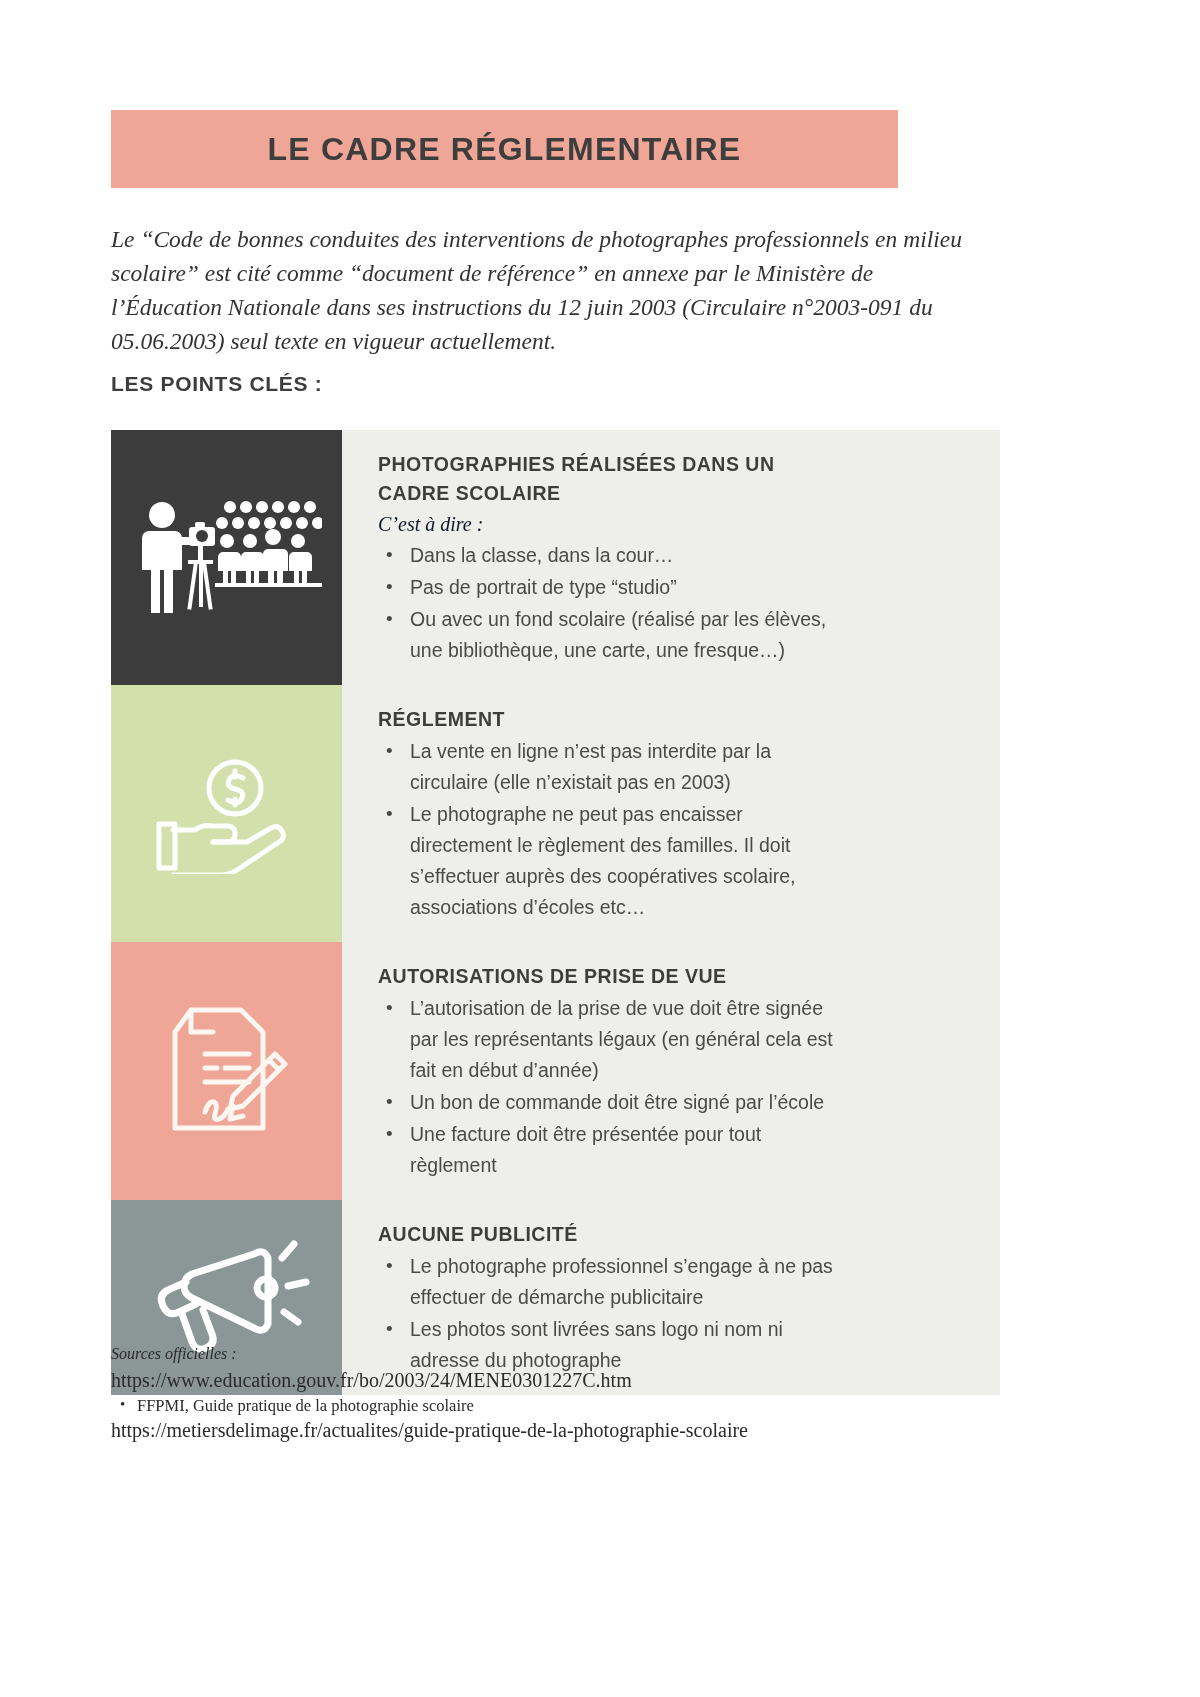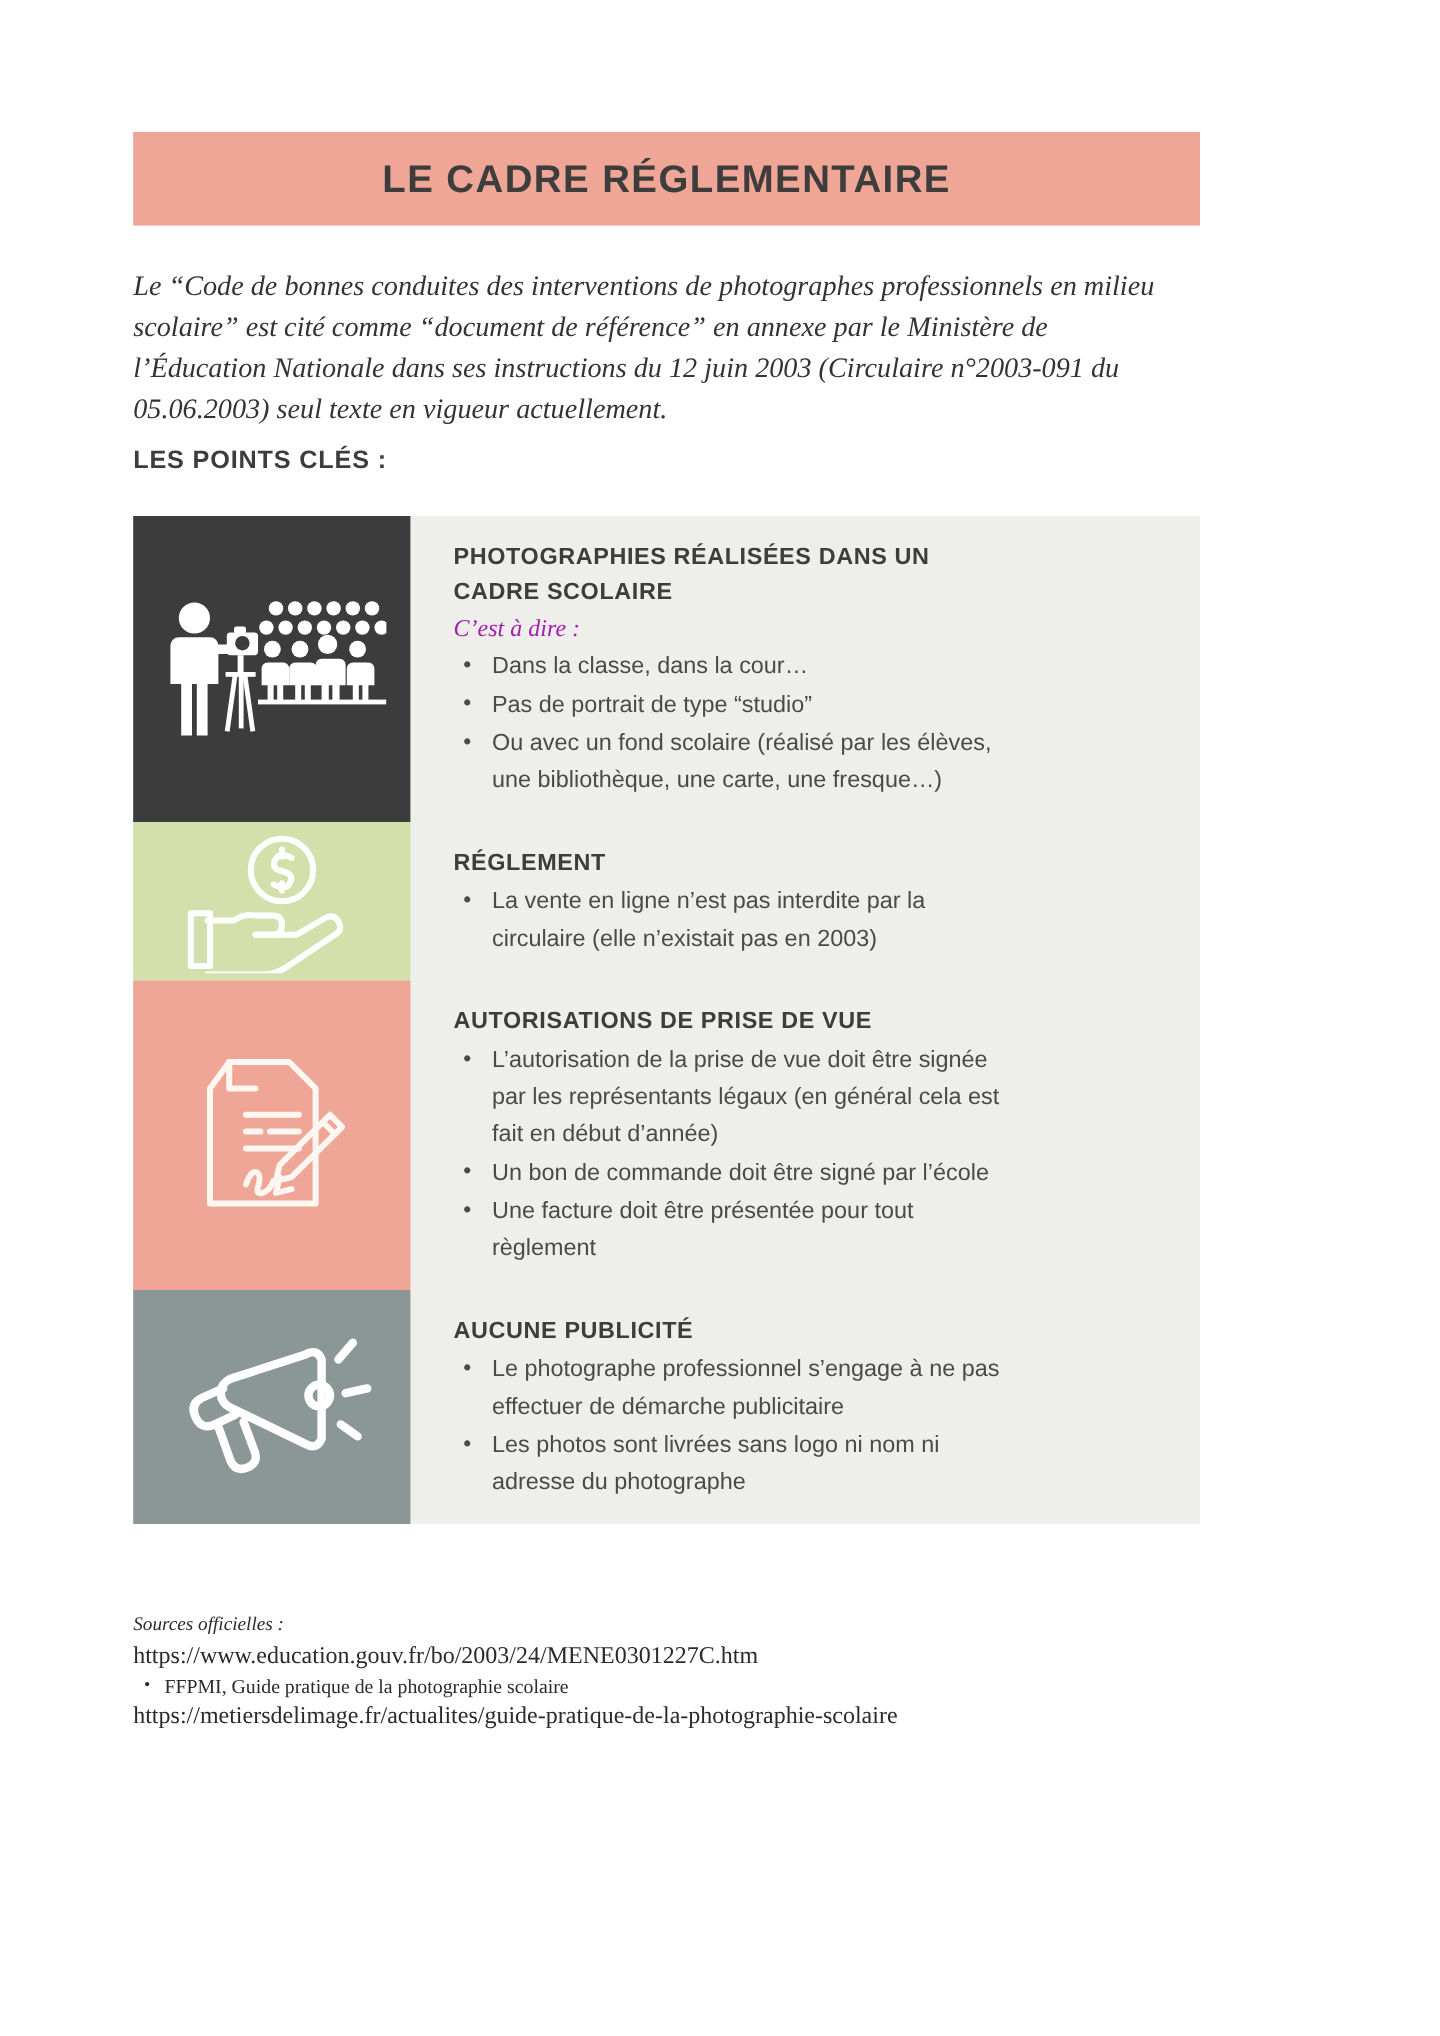--- a/index.html
+++ b/index.html
@@ -17,21 +17,21 @@
     width: 1200px;
     height: 1697px;
     padding: 0;
   }
 
   
   .header-banner {
     position: absolute;
     left: 111px;
     top: 110px;
-    width: 889px;
+    width: 787px;
     height: 78px;
     background: #f0a696;
     display: flex;
     align-items: center;
     justify-content: center;
   }
   .header-title {
     font-family: "Liberation Sans", sans-serif;
     font-size: 32px;
     font-weight: bold;
@@ -104,21 +104,21 @@
     letter-spacing: 0.5px;
     color: #3d3d3d;
     line-height: 29px;
     margin-bottom: 2px;
   }
 
   .block-sub {
     font-family: "Liberation Serif", serif;
     font-style: italic;
     font-size: 20px;
-    color: #a21caf;
+    color: #0f172a;
     line-height: 28px;
     margin-bottom: 2px;
   }
 
   ul.bullets {
     list-style: none;
     margin: 0;
     padding: 0;
   }
   ul.bullets li {
@@ -278,20 +278,21 @@
             <path d="M26 76 h22 q8 -6 18 -4 h14 q8 0 8 8 t-8 8 h-14"></path>
             <path d="M66 88 h34 l24 -14 q7 -4 11 3 q4 7 -3 11 l-42 28 q-8 5 -17 5 h-47"></path>
             <rect x="12" y="70" width="16" height="44"></rect>
           </svg>
         </span>
       </div>
       <div class="text-cell">
         <div class="block-title">RÉGLEMENT</div>
         <ul class="bullets">
           <li>La vente en ligne n’est pas interdite par la circulaire (elle n’existait pas en 2003)</li>
+          <li>Le photographe ne peut pas encaisser directement le règlement des familles. Il doit s’effectuer auprès des coopératives scolaire, associations d’écoles etc…</li>
         </ul>
       </div>
     </div>
 
     <div class="block">
       <div class="icon-cell bg-salmon">
         <span>
           <svg width="140" height="150" viewBox="0 0 140 150" fill="none" stroke="#fdf6f1" stroke-width="5" stroke-linecap="round" stroke-linejoin="round" xmlns="http://www.w3.org/2000/svg">
             <path d="M34 14 h50 l22 22 v96 h-88 v-96 z"></path>
             <path d="M34 14 v22 h22"></path>

